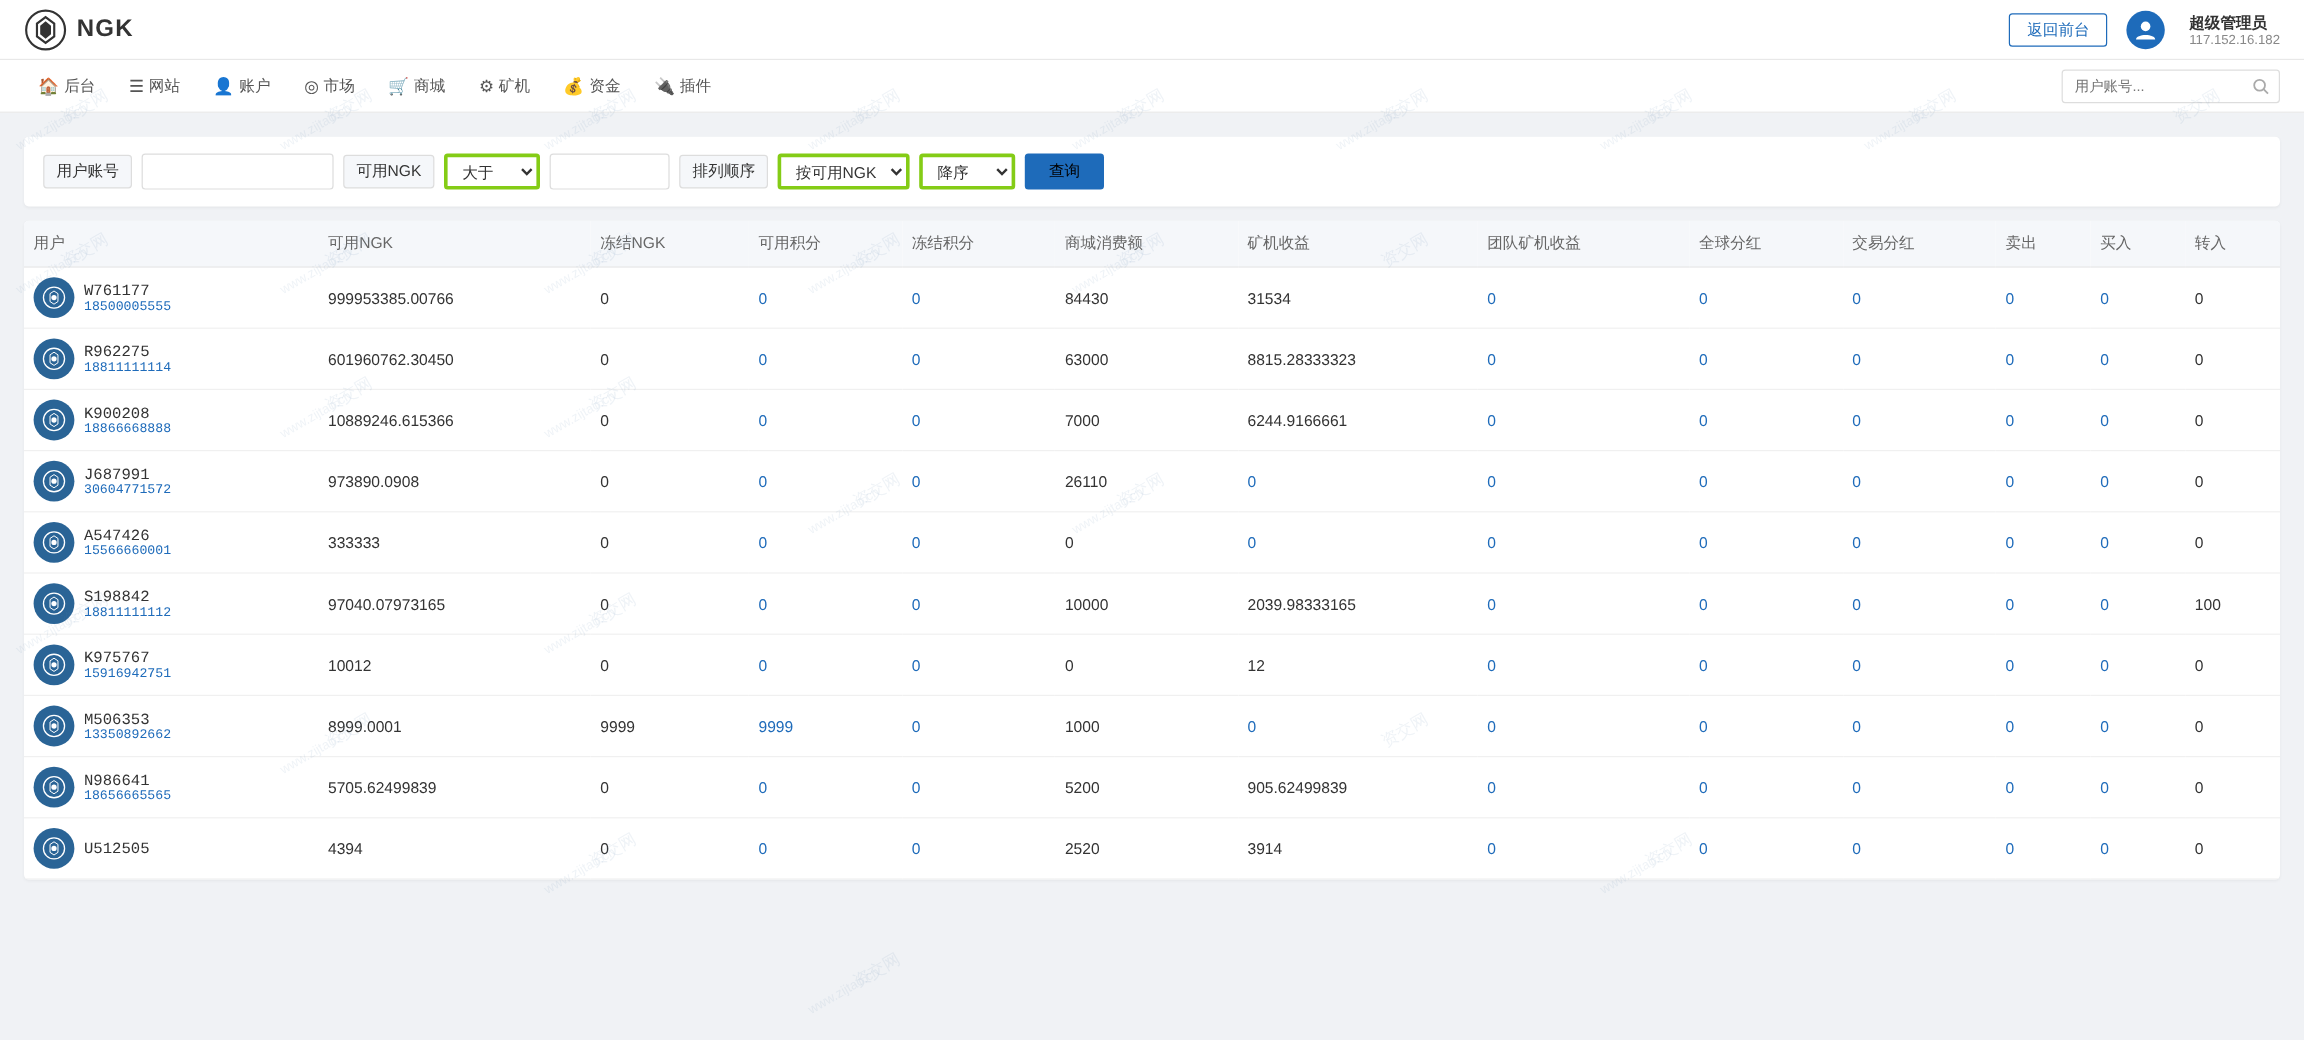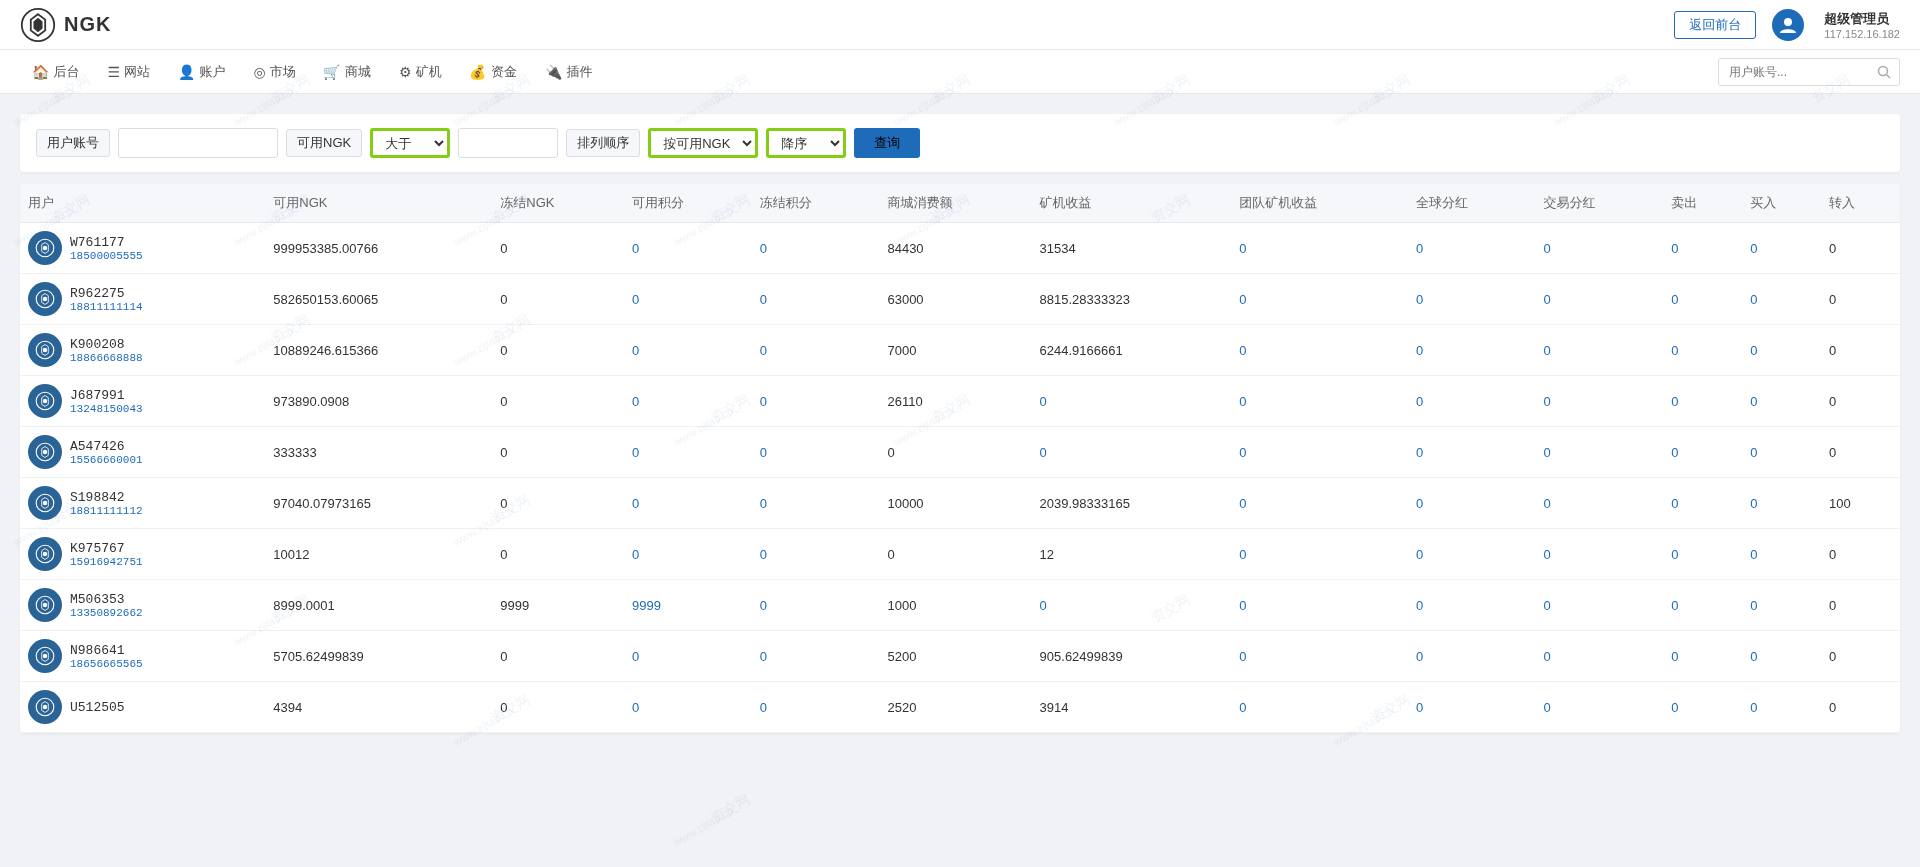--- a/index.html
+++ b/index.html
@@ -464,21 +464,21 @@
     <path d="M20 10 L26 14 L26 26 L20 30 L14 26 L14 14 Z" fill="none" stroke="white" stroke-width="1.5"></path>
     <circle cx="20" cy="20" r="4" fill="white"></circle>
   </svg>
                 </div>
                 <div class="user-info">
                   <span class="user-name">R962275</span>
                   <span class="user-phone">18811111114</span>
                 </div>
               </div>
             </td>
-            <td>582650153.60065</td>
+            <td>601960762.30450</td>
             <td>0</td>
             <td class="value-blue">0</td>
             <td class="value-blue">0</td>
             <td>63000</td>
             <td>8815.28333323</td>
             <td class="value-blue">0</td>
             <td class="value-blue">0</td>
             <td class="value-blue">0</td>
             <td class="value-blue">0</td>
             <td class="value-blue">0</td>
@@ -518,21 +518,21 @@
               <div class="user-cell">
                 <div class="user-avatar" style="background: rgb(42, 100, 150);">
                   <svg width="22" height="22" viewBox="0 0 40 40" fill="white">
     <circle cx="20" cy="20" r="16" fill="none" stroke="white" stroke-width="2"></circle>
     <path d="M20 10 L26 14 L26 26 L20 30 L14 26 L14 14 Z" fill="none" stroke="white" stroke-width="1.5"></path>
     <circle cx="20" cy="20" r="4" fill="white"></circle>
   </svg>
                 </div>
                 <div class="user-info">
                   <span class="user-name">J687991</span>
-                  <span class="user-phone">13248150043</span>
+                  <span class="user-phone">30604771572</span>
                 </div>
               </div>
             </td>
             <td>973890.0908</td>
             <td>0</td>
             <td class="value-blue">0</td>
             <td class="value-blue">0</td>
             <td>26110</td>
             <td class="value-blue">0</td>
             <td class="value-blue">0</td>

